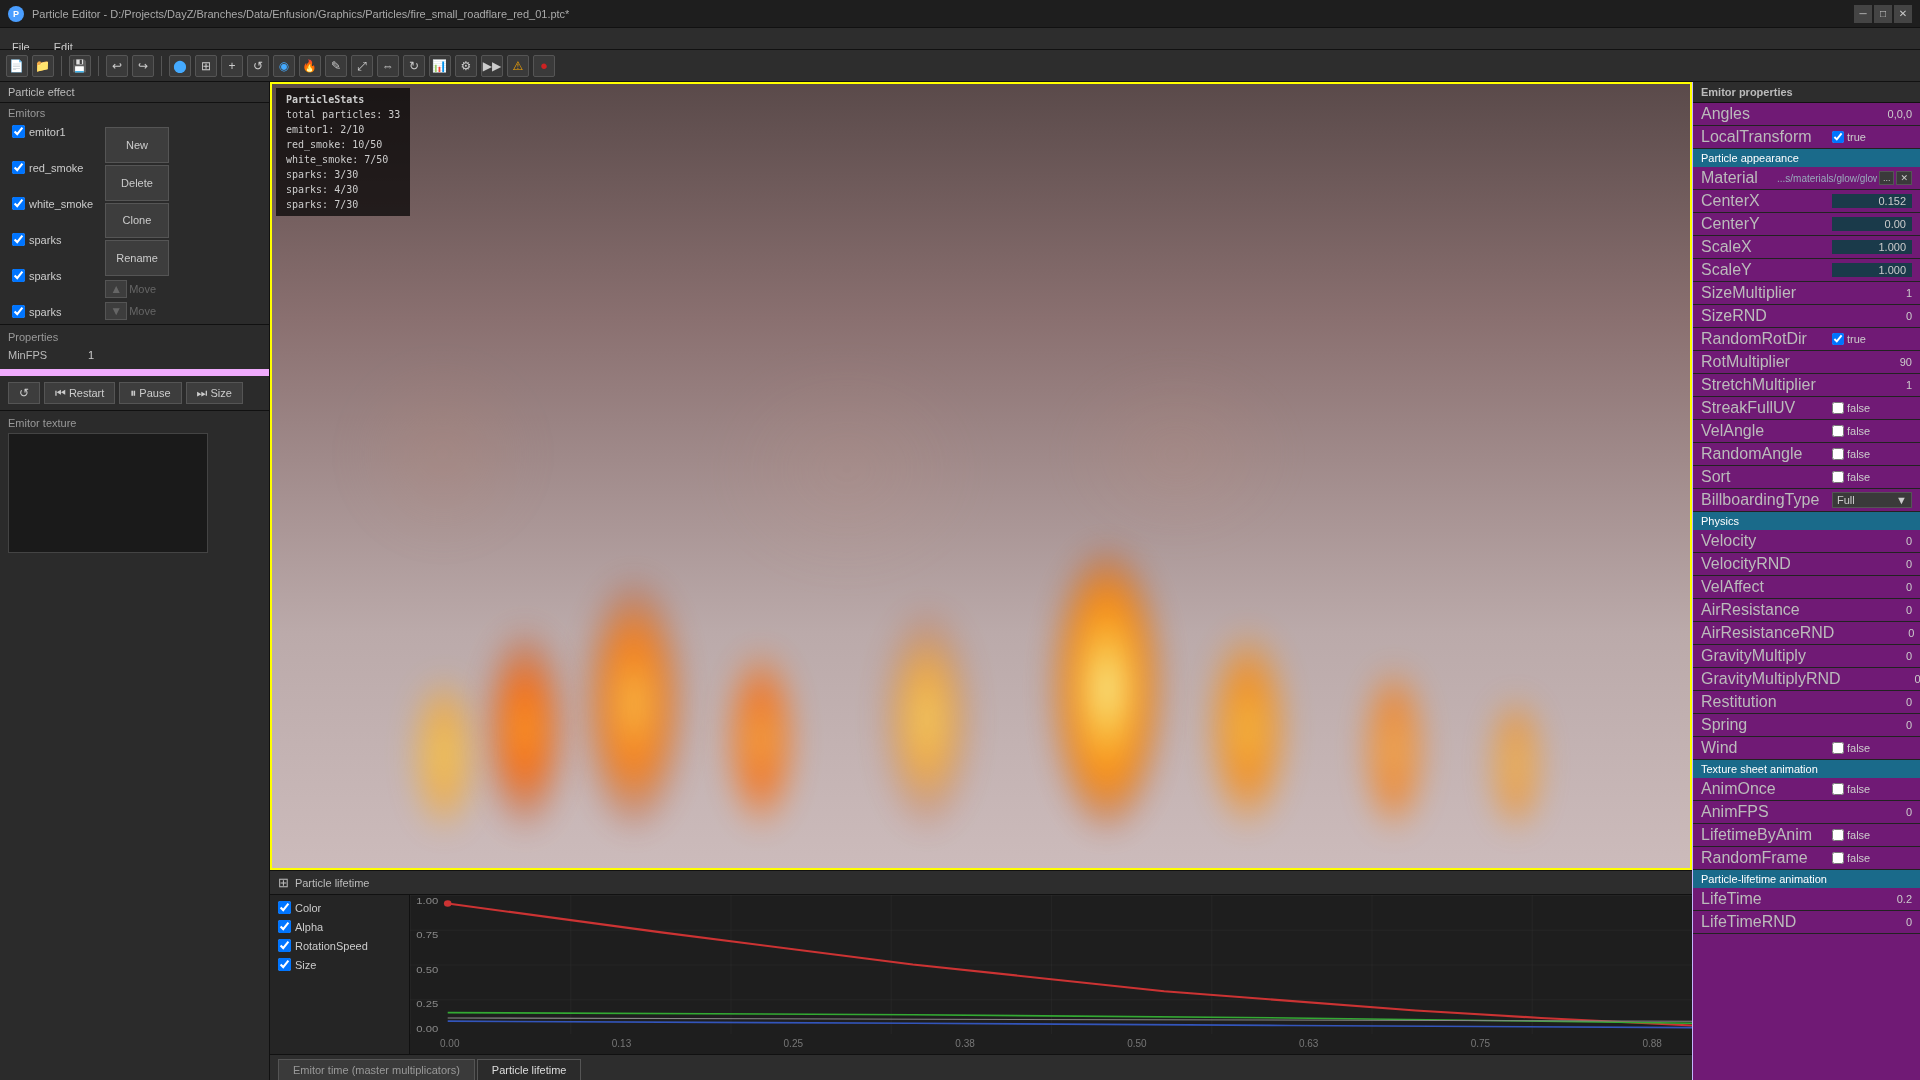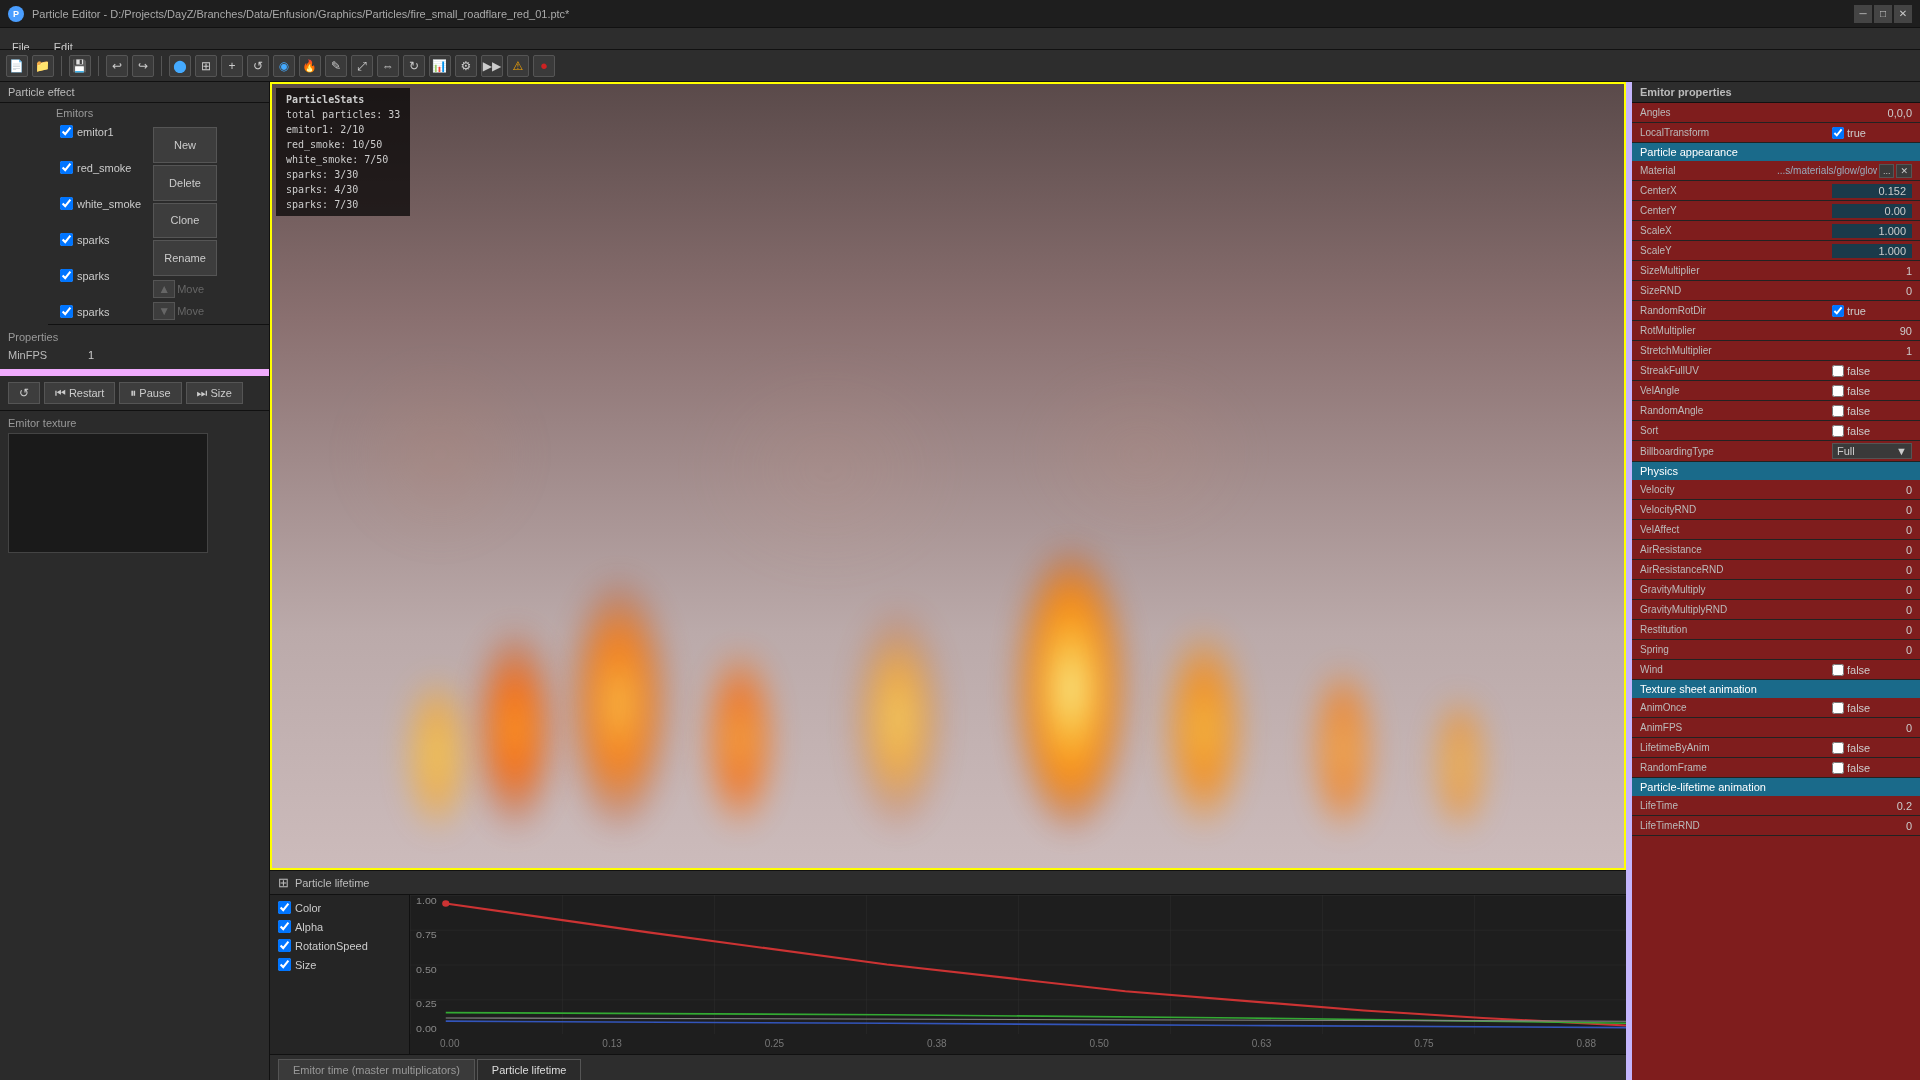--- a/index.html
+++ b/index.html
@@ -110,21 +110,20 @@
       background: #2d2d2d;
       padding: 4px 8px;
       font-size: 11px;
       color: #bbb;
       border-bottom: 1px solid #111;
     }
 
     #emitors-section {
       padding: 4px 8px;
       border-bottom: 1px solid #111;
-      margin-left: 48px;
     }
     #emitors-section .section-title {
       font-size: 11px; color: #999; margin-bottom: 4px;
     }
     .emitor-list {
       display: flex;
       flex-direction: column;
       gap: 19px;
     }
     .emitor-item {
@@ -333,23 +332,23 @@
       border-left: 1px solid #555;
       border-right: 1px solid #555;
     }
     .tab-item.active {
       background: #2b2b2b;
       color: #ddd;
     }
 
     
     #right-panel {
-      width: 294px;
-      background: #7f1d1d;
-      border-left: 6px solid #c4b5fd;
+      width: 228px;
+      background: #701a75;
+      border-left: 1px solid #c4b5fd;
       display: flex;
       flex-direction: column;
       overflow-y: auto;
     }
 
     .right-panel-header {
       background: #2d2d2d;
       padding: 4px 8px;
       font-size: 11px;
       color: #bbb;
@@ -374,21 +373,21 @@
     .right-prop-row {
       display: flex;
       align-items: center;
       padding: 2px 8px;
       border-bottom: 1px solid #222;
       min-height: 20px;
     }
     .right-prop-label {
       flex: 1;
       color: #bbb;
-      font-size: 10px;
+      font-size: 16px;
     }
     .right-prop-value {
       color: #ccc;
       font-size: 11px;
       text-align: right;
       min-width: 80px;
     }
     .checkbox-val {
       display: flex;
       align-items: center;

